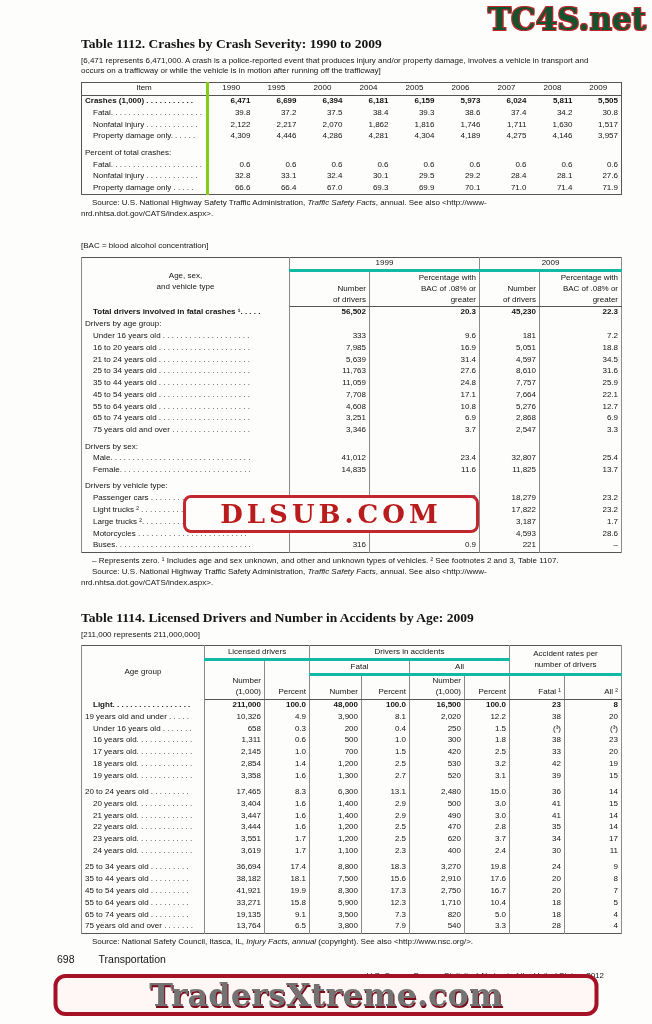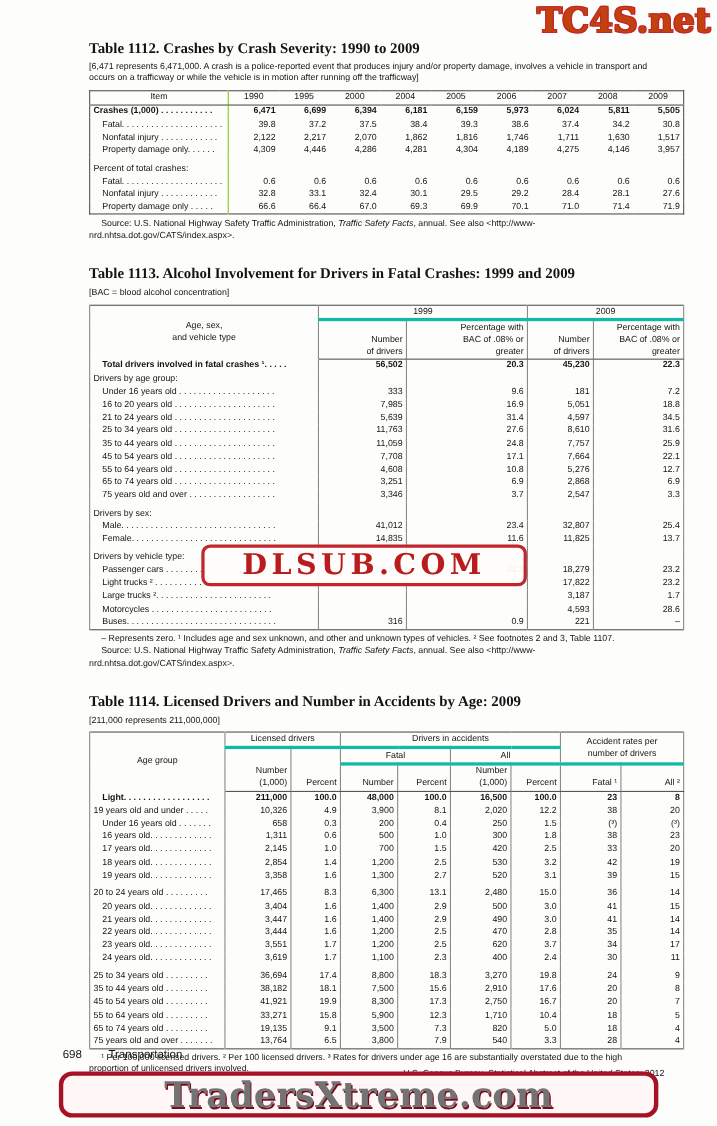--- a/index.html
+++ b/index.html
@@ -18,30 +18,30 @@
   th.stub{text-align:center;vertical-align:middle;}
   th.grp{text-align:center;vertical-align:middle;}
   th.subh{text-align:right;vertical-align:bottom;}
   .bb{border-bottom:3px solid #14b8a6;}
   .hb{border-bottom:1px solid #555;}
   td.lbl{text-align:left;white-space:nowrap;overflow:hidden;}
   td.num{text-align:right;white-space:nowrap;overflow:hidden;}
   .b{font-weight:bold;}
   .ind1{padding-left:11px;}
   tr.gap>td{padding-top:5px;}
-  #t1112 th:first-child,#t1112 td:first-child{border-right:1px solid #84cc16;margin-left:16px;}
+  #t1112 th:first-child,#t1112 td:first-child{border-right:3px solid #84cc16;margin-left:16px;}
   #t1112 thead th{border-bottom:1px solid #555;text-align:center;}
   #t1113 th,#t1113 td,#t1114 th,#t1114 td{border-left:1px solid #8a8a8a;border-right:1px solid #8a8a8a;}
   
   .footer-left{position:absolute;left:57px;top:953px;font-size:10.5px;}
   .footer-left .pgsec{margin-left:24px;text-align:right;}
   .footer-right{position:absolute;right:48px;top:971px;font-size:8px;}
   
   .wm-top{position:absolute;top:1px;right:6px;z-index:6;
-          font-family:"DejaVu Serif",serif;font-weight:bold;font-size:31px;color:#c2410c;
+          font-family:"DejaVu Serif",serif;font-weight:bold;font-size:31px;color:#14532d;
           text-shadow:-1px -1px 0 #c1272d,1px -1px 0 #c1272d,-1px 1px 0 #c1272d,1px 1px 0 #c1272d;}
   .wm-mid{position:absolute;top:495px;left:183px;width:296px;height:38px;z-index:6;
           border:3px solid #c1272d;border-radius:8px;background:rgba(255,252,252,0.94);
           color:#b91c1c;font-family:"DejaVu Serif",serif;font-weight:bold;font-size:26px;letter-spacing:4px;
           display:flex;align-items:center;justify-content:center;}
   .wm-bottom{position:absolute;top:974px;left:50%;transform:translateX(-50%);width:545px;height:42px;z-index:7;
           border:4px solid #a51225;border-radius:12px;background:#fff6f6;
           color:#737373;font-family:"DejaVu Serif",serif;font-weight:bold;font-size:32px;
           display:flex;align-items:center;justify-content:center;text-shadow:1px 2px 0 #7c0b1c;}
 </style>
@@ -180,21 +180,20 @@
               <td class="num">71.0</td>
               <td class="num">71.4</td>
               <td class="num">71.9</td>
             </tr>
           </tbody>
       </table>
       <p class="src"><span>Source: U.S. National Highway Safety Traffic Administration, </span><i>Traffic Safety Facts</i><span>, annual. See also &lt;http://www-nrd.nhtsa.dot.gov/CATS/index.aspx&gt;.</span></p>
     </section>
 
     <section>
-      <h2 class="tbltitle">Table 1113. Alcohol Involvement for Drivers in Fatal Crashes: 1999 and 2009</h2>
       <p class="note">[BAC = blood alcohol concentration]</p>
       <table id="t1113">
         <colgroup>
           <col style="width:208px">
             <col style="width:80px">
             <col style="width:110px">
           <col style="width:60px">
             <col style="width:82px">
         </colgroup>
         <thead>
@@ -609,21 +608,20 @@
               <td class="num">6.5</td>
               <td class="num">3,800</td>
               <td class="num">7.9</td>
               <td class="num">540</td>
               <td class="num">3.3</td>
               <td class="num">28</td>
               <td class="num">4</td>
             </tr>
           </tbody>
       </table>
-      <p class="fn">¹ Per 100,000 licensed drivers. ² Per 100 licensed drivers. ³ Rates for drivers under age 16 are substantially overstated due to the high proportion of unlicensed drivers involved.</p>
       <p class="src"><span>Source: National Safety Council, Itasca, IL, </span><i>Injury Facts, annual</i><span> (copyright). See also &lt;http://www.nsc.org/&gt;.</span></p>
     </section>
 
   </div>
 
   <div class="footer-left">
     <span class="pgnum">698</span><span class="pgsec">Transportation</span>
   </div>
   <div class="footer-right">U.S. Census Bureau, Statistical Abstract of the United States: 2012</div>
 

